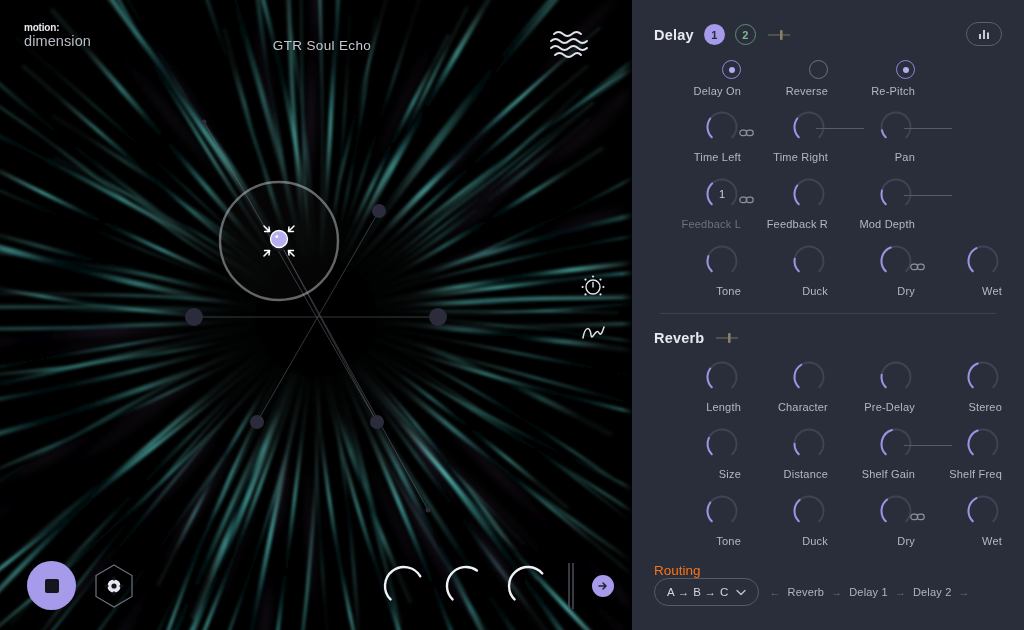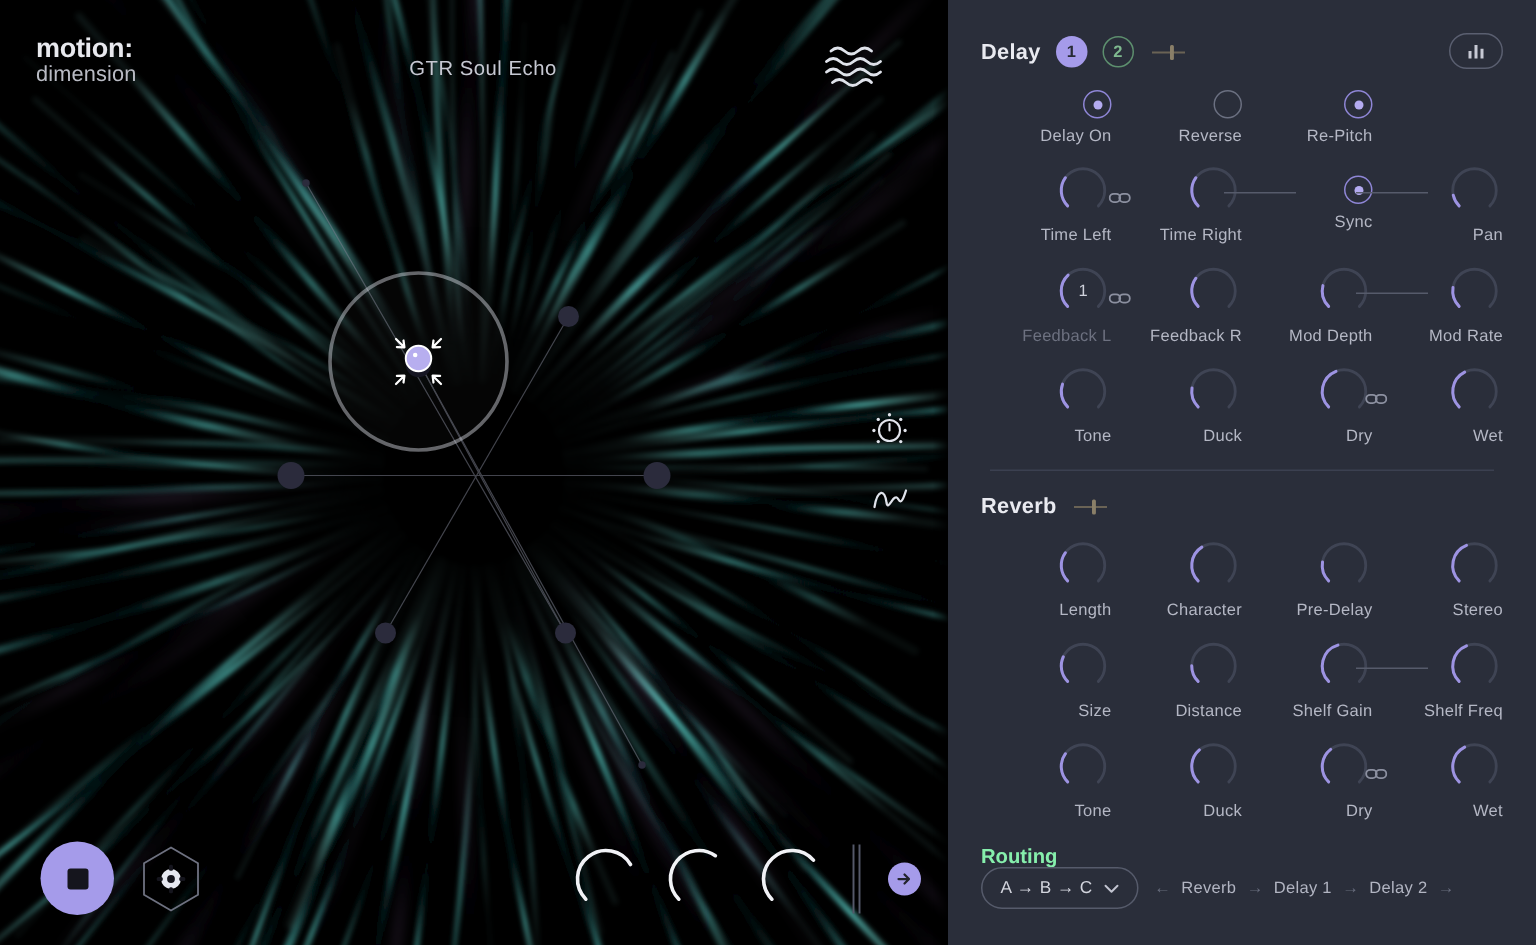--- a/index.html
+++ b/index.html
@@ -25,21 +25,21 @@
     position: absolute; inset: 0;
     background: radial-gradient(ellipse 30% 26% at 50% 50%, rgba(0,0,0,0.96) 0%, rgba(0,0,0,0.85) 38%, rgba(0,0,0,0.25) 70%, rgba(0,0,0,0) 100%);
     pointer-events: none;
   }
   .canvas-edge {
     position: absolute; right:0; top:0; bottom:0; width: 10px;
     background: linear-gradient(90deg, rgba(0,0,0,0) 0%, rgba(0,0,0,0.9) 100%);
   }
 
   .logo { position: absolute; left: 24px; top: 22px; line-height: 1.12; }
-  .logo-1 { font-size: 18px; font-weight: bold; color: #e8e9ee; letter-spacing: -0.2px; }
+  .logo-1 { font-size: 10px; font-weight: bold; color: #e8e9ee; letter-spacing: -0.2px; }
   .logo-2 { font-size: 14.5px; font-weight: 300; color: #b9bbc4; letter-spacing: 0.1px; }
 
   .preset-title {
     position: absolute; left: 12px; right: 0; top: 38px;
     text-align: center; font-size: 13.5px; color: #c6c8d2;
     letter-spacing: 0.35px; font-weight: 400;
   }
 
   .wave-btn { position: absolute; right: 40px; top: 20px; width: 46px; height: 46px; }
 
@@ -118,21 +118,21 @@
 
   .link-icon {
     position: absolute; top: 16px; width: 14px; height: 9px; cursor: pointer;
   }
   .link-line {
     position: absolute; top: 20px; height: 1px; background: #565b6b;
   }
 
   .divider { height: 1px; background: #3b4050; margin: 16px 6px 0 6px; }
 
-  .routing-head { font-size: 13.5px; font-weight: bold; color: #86efac; padding-top: 16px; }
+  .routing-head { font-size: 13.5px; font-weight: normal; color: #f97316; padding-top: 16px; }
   .routing-row { display: flex; align-items: center; gap: 11px; }
   .route-select {
     height: 28px; padding: 0 12px; border-radius: 14px; border: 1.2px solid #565b6b;
     display: flex; align-items: center; gap: 7px; cursor: pointer;
     font-size: 11.5px; color: #d3d5de; letter-spacing: 0.3px;
   }
   .chain { display: flex; align-items: center; gap: 7px; }
   .chain-item { font-size: 11px; color: #b2b5c2; letter-spacing: 0.2px; }
   .chain-arrow { font-size: 11px; color: #666b7c; }
 </style>
@@ -500,26 +500,20 @@
             <div class="lbl">Time Left</div>
           </div>
           <div class="cell">
             <div class="knob"><svg width="38" height="38" viewBox="0 0 38 38">
                 <path d="M 8.75 29.25 A 14.5 14.5 0 1 1 29.25 29.25" fill="none" stroke="#3f4454" stroke-width="1.9" stroke-linecap="round"></path>
                 <path d="M 8.75 29.25 A 14.5 14.5 0 0 1 7.27 10.48" fill="none" stroke="#9d93e2" stroke-width="2" stroke-linecap="round"></path>
               </svg></div>
             <div class="lbl">Time Right</div>
           </div>
           <div class="cell">
-            <div class="toggle-dot">
-              <i></i>
-            </div>
-            <div class="lbl">Sync</div>
-          </div>
-          <div class="cell">
             <div class="knob"><svg width="38" height="38" viewBox="0 0 38 38">
                 <path d="M 8.75 29.25 A 14.5 14.5 0 1 1 29.25 29.25" fill="none" stroke="#3f4454" stroke-width="1.9" stroke-linecap="round"></path>
                 <path d="M 8.75 29.25 A 14.5 14.5 0 0 1 4.85 22.16" fill="none" stroke="#9d93e2" stroke-width="2" stroke-linecap="round"></path>
               </svg></div>
             <div class="lbl">Pan</div>
           </div>
           <span class="link-icon" style="left: 85px;"><svg width="15" height="10" viewBox="0 0 15 10">
               <g fill="none" stroke="#8c90a0" stroke-width="1.2">
                 <rect x="0.8" y="2.2" width="7" height="5.5" rx="2.7"></rect>
                 <rect x="7.2" y="2.2" width="7" height="5.5" rx="2.7"></rect>
@@ -543,27 +537,20 @@
                 <path d="M 8.75 29.25 A 14.5 14.5 0 0 1 7.27 10.48" fill="none" stroke="#9d93e2" stroke-width="2" stroke-linecap="round"></path>
               </svg></div>
             <div class="lbl">Feedback R</div>
           </div>
           <div class="cell">
             <div class="knob"><svg width="38" height="38" viewBox="0 0 38 38">
                 <path d="M 8.75 29.25 A 14.5 14.5 0 1 1 29.25 29.25" fill="none" stroke="#3f4454" stroke-width="1.9" stroke-linecap="round"></path>
                 <path d="M 8.75 29.25 A 14.5 14.5 0 0 1 4.96 15.39" fill="none" stroke="#9d93e2" stroke-width="2" stroke-linecap="round"></path>
               </svg></div>
             <div class="lbl">Mod Depth</div>
-          </div>
-          <div class="cell">
-            <div class="knob"><svg width="38" height="38" viewBox="0 0 38 38">
-                <path d="M 8.75 29.25 A 14.5 14.5 0 1 1 29.25 29.25" fill="none" stroke="#3f4454" stroke-width="1.9" stroke-linecap="round"></path>
-                <path d="M 8.75 29.25 A 14.5 14.5 0 0 1 4.68 16.73" fill="none" stroke="#9d93e2" stroke-width="2" stroke-linecap="round"></path>
-              </svg></div>
-            <div class="lbl">Mod Rate</div>
           </div>
           <span class="link-icon" style="left: 85px;"><svg width="15" height="10" viewBox="0 0 15 10">
               <g fill="none" stroke="#8c90a0" stroke-width="1.2">
                 <rect x="0.8" y="2.2" width="7" height="5.5" rx="2.7"></rect>
                 <rect x="7.2" y="2.2" width="7" height="5.5" rx="2.7"></rect>
               </g>
             </svg></span>
           <span class="link-line" style="left: 250px; width: 48px;"></span>
         </div>
 

